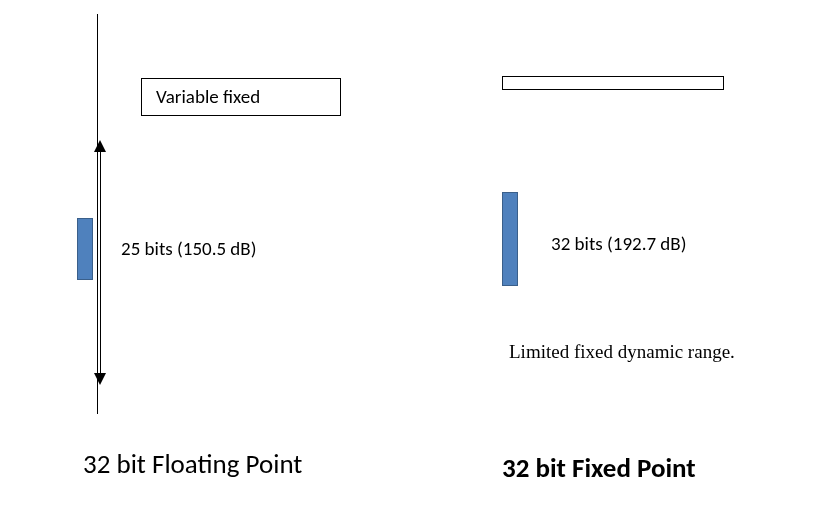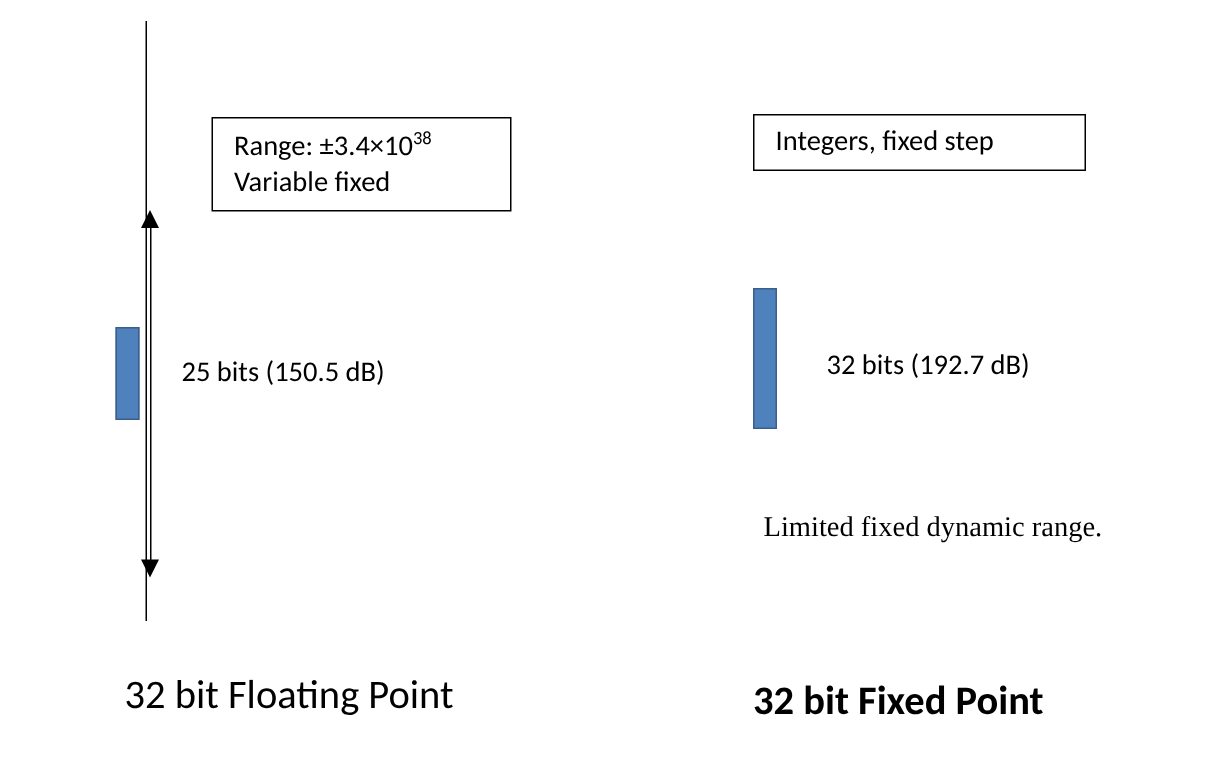--- a/index.html
+++ b/index.html
@@ -53,36 +53,32 @@
 
 <div class="abs vline" style="left:97px; top:14px; height:400px;"></div>
 
 <div class="abs arrow-up" style="left:94px; top:140px;"></div>
 <div class="abs vline" style="left:100px; top:150px; height:225px;"></div>
 <div class="abs arrow-down" style="left:94px; top:373px;"></div>
 
 <div class="abs bar" style="left:77px; top:218px; width:14px; height:60px;"></div>
 
 <div class="abs range-box" style="left:141px; top:78px; width:174px;">
-  <div>
-    <span>Range: </span><span>±3.4×10</span><sup>38</sup>
-  </div>
   <div>Variable fixed</div>
 </div>
 
 <div class="abs bits-label" style="left:121px; top:237px;">25 bits (150.5 dB)</div>
 
 <div class="abs desc" style="left:146px; top:332px;">
 </div>
 
 <div class="abs title" style="left:83px; top:436px;">32 bit Floating Point</div>
 
 <div class="abs bar" style="left:502px; top:192px; width:14px; height:92px;"></div>
 
 <div class="abs range-box" style="left:502px; top:76px; width:196px;">
-  <div>Integers, fixed step</div>
 </div>
 
 <div class="abs bits-label" style="left:551px; top:232px;">32 bits (192.7 dB)</div>
 
 <div class="abs desc" style="left:509px; top:340px;font-family:Liberation Serif, serif;">Limited fixed dynamic range.</div>
 
 <div class="abs title" style="left:502px; top:440px;font-weight:bold;">32 bit Fixed Point</div>
 
 </body></html>

